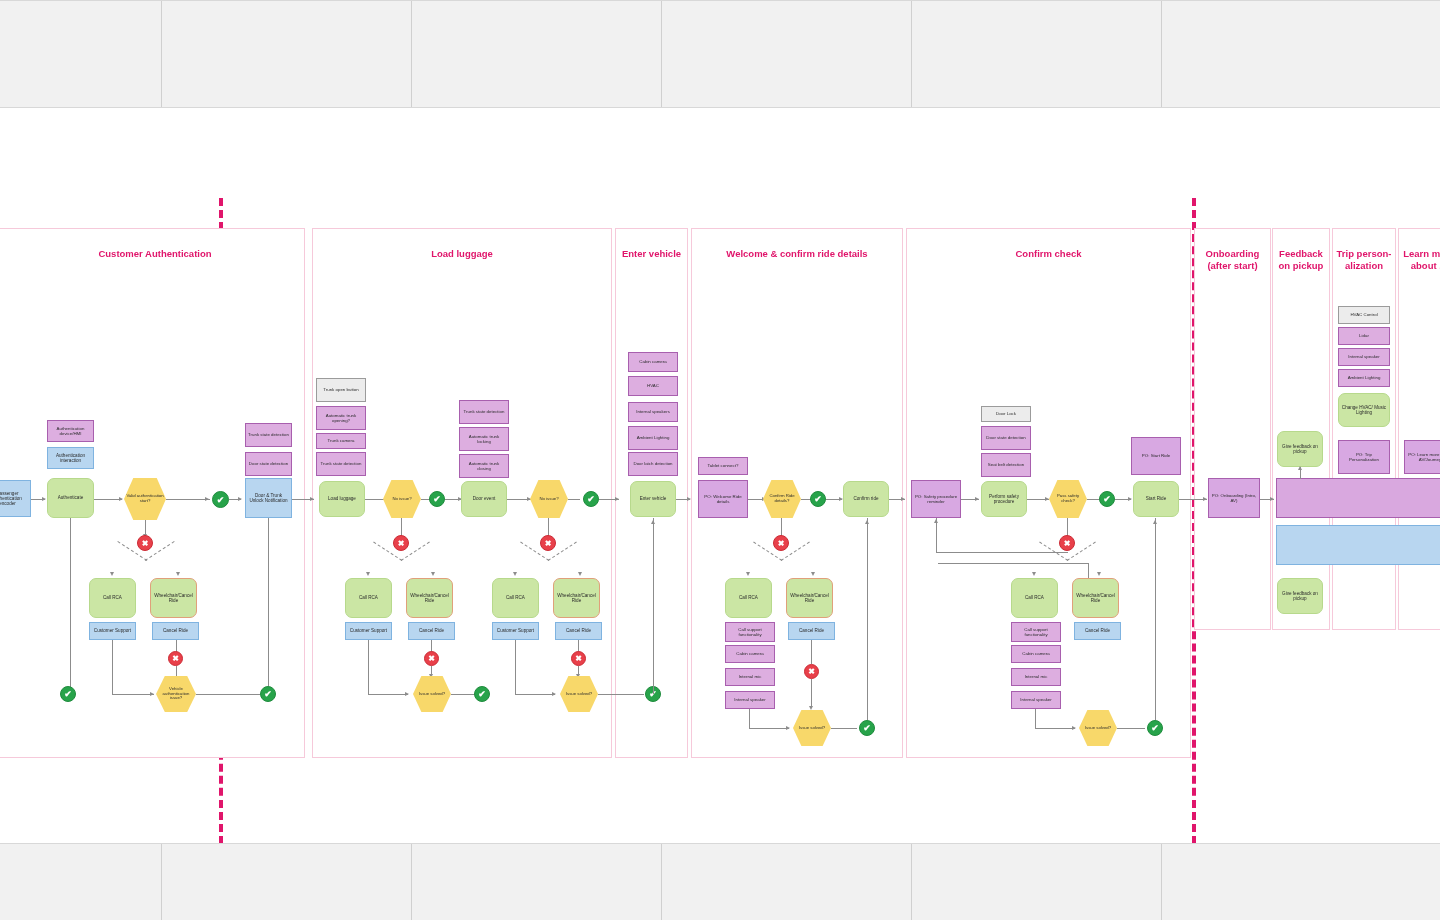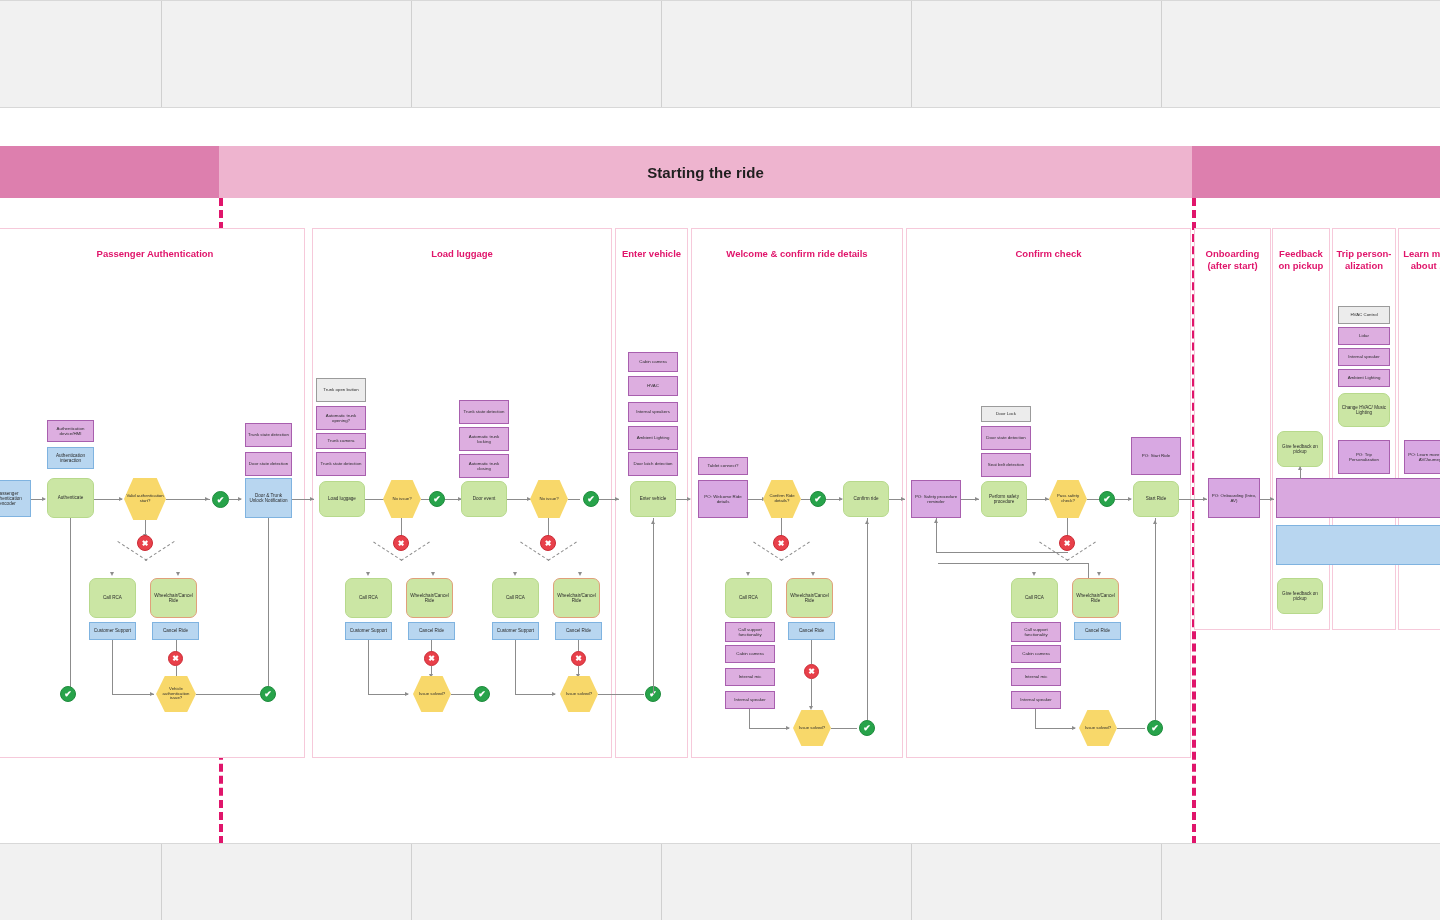--- a/index.html
+++ b/index.html
@@ -68,37 +68,26 @@
 <div id="stage">
 
   <div class="sheet-band" style="top:0;height:108px;">
     <div class="sheet-col" style="left:161px;"></div>
     <div class="sheet-col" style="left:411px;"></div>
     <div class="sheet-col" style="left:661px;"></div>
     <div class="sheet-col" style="left:911px;"></div>
     <div class="sheet-col" style="left:1161px;"></div>
   </div>
 
-  <div class="phase-row" style="top:146px;">
-    <div class="phase-seg" style="left:0;width:219px;background:#dd7fae;">
-      <span></span>
-    </div>
-    <div class="phase-seg" style="left:219px;width:973px;background:#eeb4cf;">
-      <span>Starting the ride</span>
-    </div>
-    <div class="phase-seg" style="left:1192px;width:248px;background:#dd7fae;">
-      <span></span>
-    </div>
-  </div>
 
   <div class="phase-divider" style="left:219px;top:198px;height:646px;"></div>
   <div class="phase-divider" style="left:1192px;top:198px;height:646px;"></div>
 
   <div class="stage-box" style="left:-130px;top:228px;width:435px;height:530px;"></div>
-  <div class="stage-title" style="left:15px;top:248px;width:280px;">Passenger Authentication</div>
+  <div class="stage-title" style="left:15px;top:248px;width:280px;">Customer Authentication</div>
 
   <div class="stage-box" style="left:312px;top:228px;width:300px;height:530px;"></div>
   <div class="stage-title" style="left:312px;top:248px;width:300px;">Load luggage</div>
 
   <div class="stage-box" style="left:615px;top:228px;width:73px;height:530px;"></div>
   <div class="stage-title" style="left:615px;top:248px;width:73px;">Enter vehicle</div>
 
   <div class="stage-box" style="left:691px;top:228px;width:212px;height:530px;"></div>
   <div class="stage-title" style="left:691px;top:248px;width:212px;">Welcome &amp; confirm ride details</div>
 

